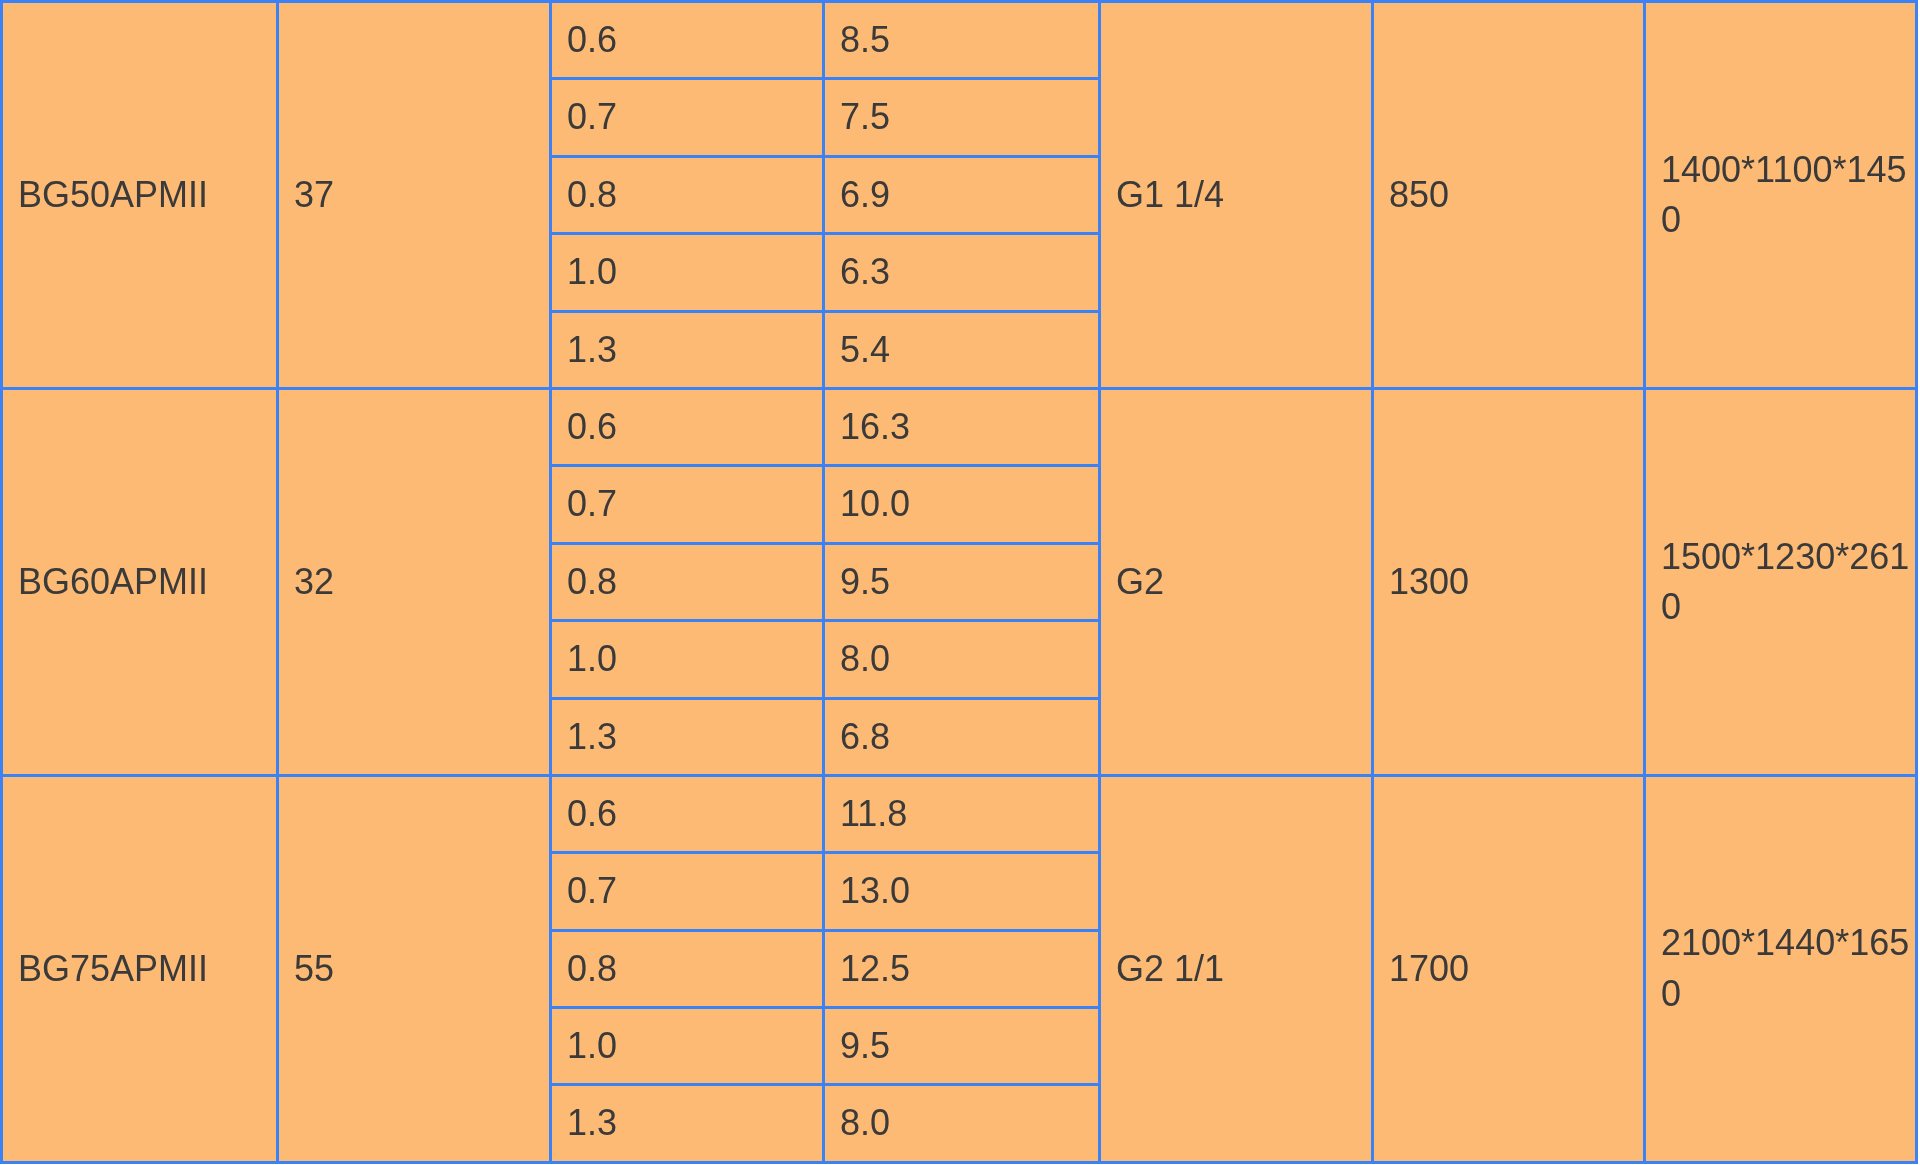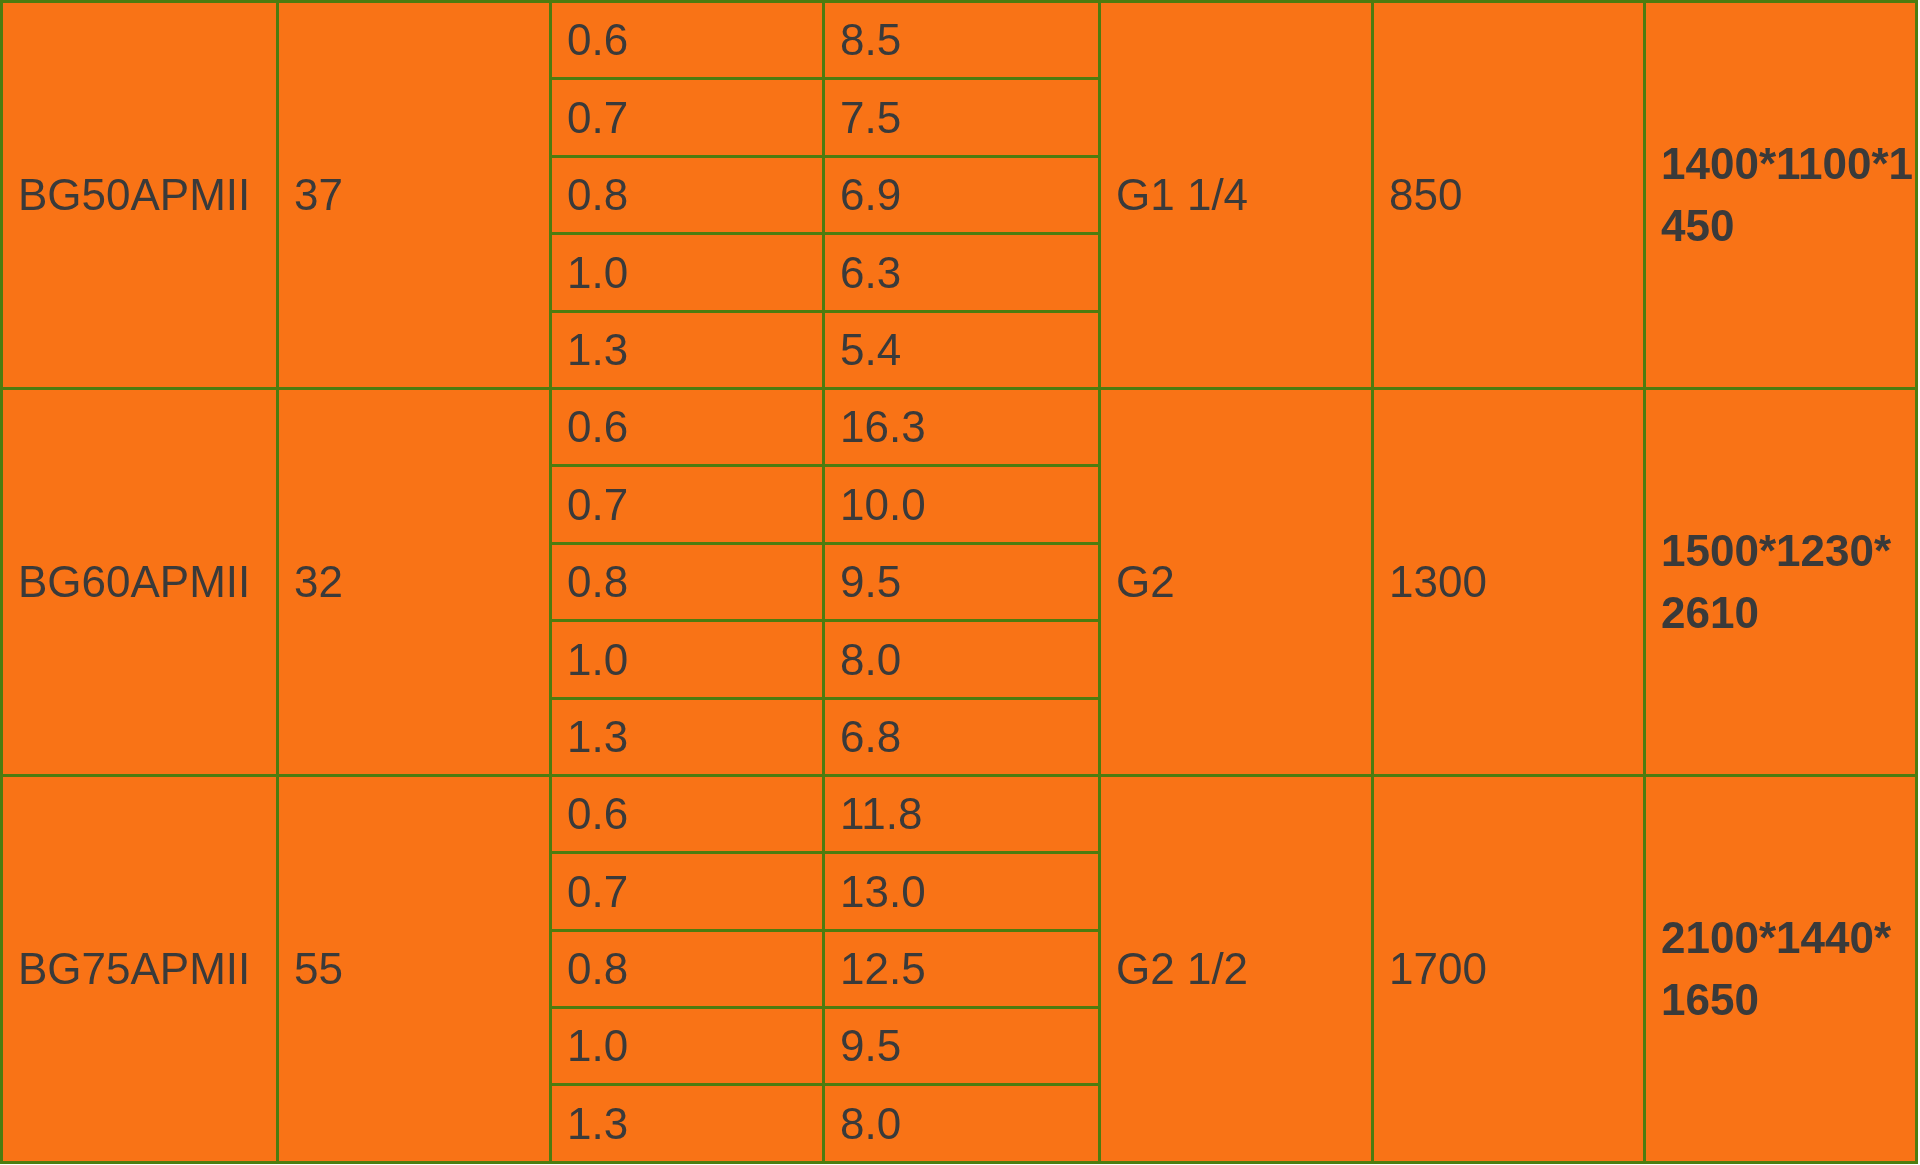--- a/index.html
+++ b/index.html
@@ -15,34 +15,33 @@
   }
   table.spec {
     border-collapse: collapse;
     table-layout: fixed;
     width: 1915px;
   }
   table.spec tr {
     height: 77.4px;
   }
   table.spec td {
-    border: 3px solid #4d7c0f;
+    border: 3px solid #3b82f6;
     vertical-align: middle;
     padding: 0 0 0 15px;
-    font-size: 44px;
+    font-size: 36px;
     line-height: 1.4;
     color: #3a3a3a;
-    background: #f97316;
+    background: #fdba74;
     overflow: hidden;
   }
   td.c-model { padding-left: 19px; }
   td.c-dims {
     word-break: break-all;
     padding-right: 0;
-    font-weight: bold;
   }
 </style>
 </head>
 <body>
 
 <table class="spec">
   <colgroup>
     <col style="width:276px">
     <col style="width:273px">
     <col style="width:273px">
@@ -103,21 +102,21 @@
     <tr>
       <td class="c-press">1.3</td>
       <td class="c-flow">6.8</td>
     </tr>
 
     <tr>
       <td class="c-model" rowspan="5">BG75APMII</td>
       <td class="c-power" rowspan="5">55</td>
       <td class="c-press">0.6</td>
       <td class="c-flow">11.8</td>
-      <td class="c-thread" rowspan="5">G2 1/2</td>
+      <td class="c-thread" rowspan="5">G2 1/1</td>
       <td class="c-weight" rowspan="5">1700</td>
       <td class="c-dims" rowspan="5">2100*1440*1650</td>
     </tr>
     <tr>
       <td class="c-press">0.7</td>
       <td class="c-flow">13.0</td>
     </tr>
     <tr>
       <td class="c-press">0.8</td>
       <td class="c-flow">12.5</td>

